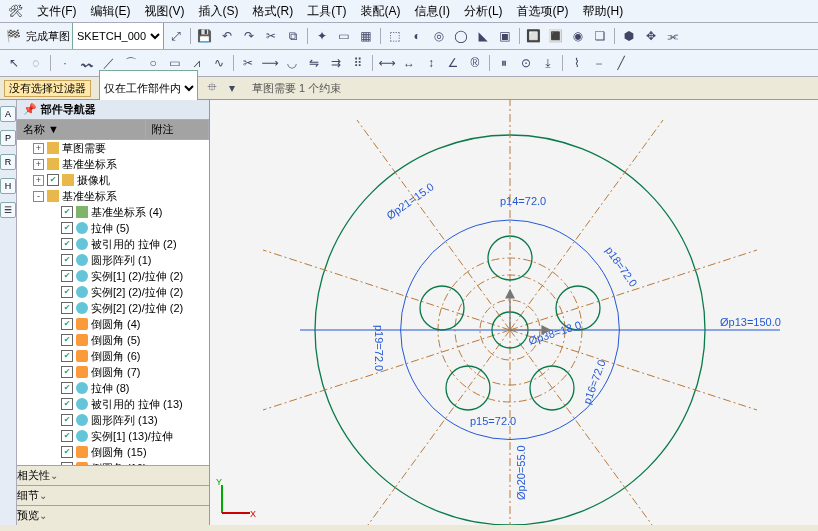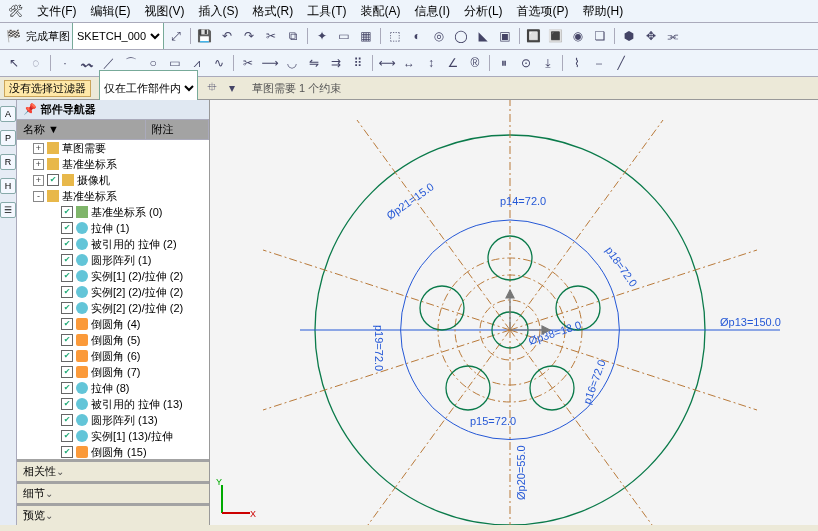--- a/index.html
+++ b/index.html
@@ -23,21 +23,21 @@
 .tree{flex:1 1 auto;overflow:auto;font-size:11px}
 .tree .node{display:flex;align-items:center;gap:3px;padding:0 2px 0 6px;height:16px;white-space:nowrap}
 .tree .ind1{padding-left:16px}.tree .ind3{padding-left:44px}
 .tree .exp{width:9px;height:9px;border:1px solid #888;font-size:9px;line-height:8px;text-align:center;background:#fff;color:#444}
 .tree .chk{width:10px;height:10px;border:1px solid #666;background:#fff;font-size:8px;line-height:9px;text-align:center;color:#2a7}
 .tree .ico{width:12px;height:12px;display:inline-block}
 .ico.arc{background:#fb9a3a;border-radius:2px}
 .ico.cir{background:#63c5d8;border-radius:50%}
 .ico.sk{background:#7fb56a}
 .ico.hist{background:#e8b84a}
-.panel-sec{background:#ece9d8;border-top:3px solid #a3a3a3;padding:2px 6px;display:flex;justify-content:flex-start;align-items:center}
+.panel-sec{background:#ece9d8;border-top:1px solid #a3a3a3;padding:2px 0;display:flex;justify-content:flex-start;align-items:center}
 .panel-sec .chev{font-size:10px;color:#555}
 .canvas{flex:1 1 auto;background:#f4f4f4;position:relative;overflow:hidden}
 svg.axis{position:absolute;left:6px;bottom:6px}
 .dim{font-family:Arial;font-size:11px;fill:#2558d6}
 .construction{stroke:#b97a3a;stroke-width:1;stroke-dasharray:8 3 2 3}
 .curve{stroke:#0a7a4a;stroke-width:1.3;fill:none}
 .dimline{stroke:#2558d6;stroke-width:1;fill:none}
 </style>
 </head>
 <body>
@@ -169,26 +169,26 @@
           <span>摄像机</span>
         </div>
         <div class="node ind1">
           <span class="exp">-</span>
           <span class="ico hist"></span>
           <span>基准坐标系</span>
         </div>
         <div class="node ind3">
           <span class="chk">✔</span>
           <span class="ico sk"></span>
-          <span>基准坐标系 (0)</span>
-        </div>
-        <div class="node ind3">
-          <span class="chk">✔</span>
-          <span class="ico cir"></span>
-          <span>拉伸 (1)</span>
+          <span>基准坐标系 (4)</span>
+        </div>
+        <div class="node ind3">
+          <span class="chk">✔</span>
+          <span class="ico cir"></span>
+          <span>拉伸 (5)</span>
         </div>
         <div class="node ind3">
           <span class="chk">✔</span>
           <span class="ico cir"></span>
           <span>被引用的 拉伸 (2)</span>
         </div>
         <div class="node ind3">
           <span class="chk">✔</span>
           <span class="ico cir"></span>
           <span>圆形阵列 (1)</span>

